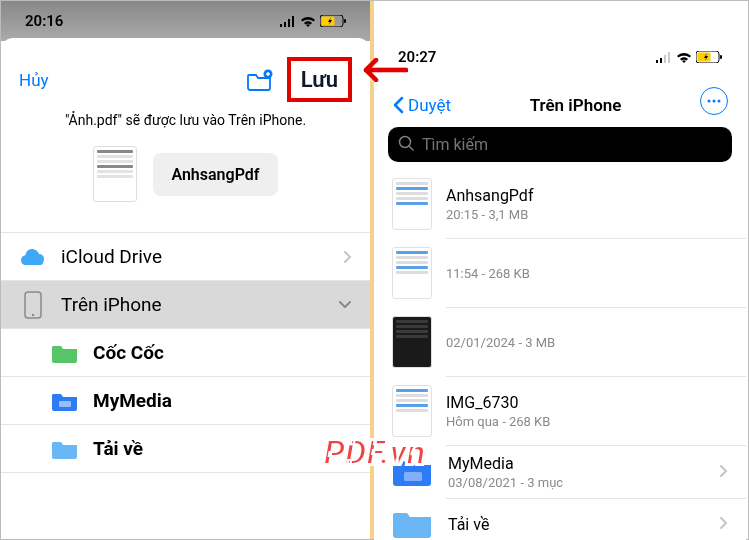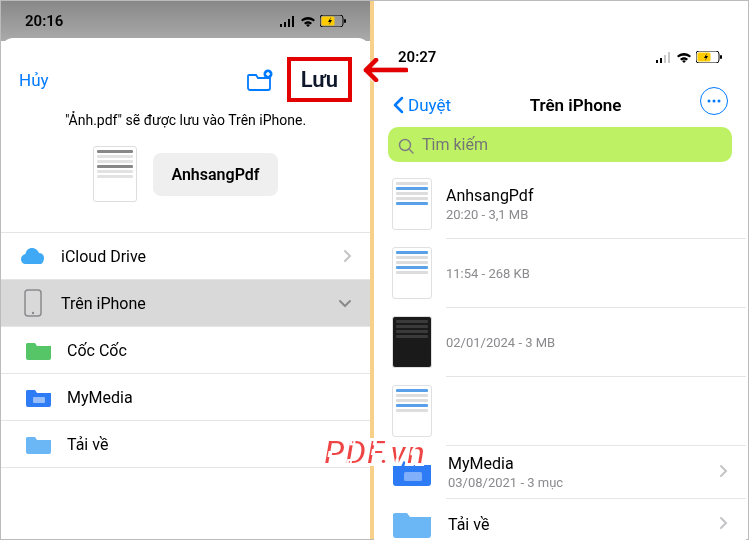--- a/index.html
+++ b/index.html
@@ -28,32 +28,32 @@
 .info-text { text-align: center; font-size: 14px; color: #000; padding: 0 20px 18px; }
 
 .file-preview { display: flex; align-items: center; justify-content: center; gap: 16px; padding: 0 0 30px; }
 .thumb { width: 44px; height: 56px; border: 1px solid #ddd; border-radius: 3px; background: #fff; display: flex; flex-direction: column; padding: 3px; gap: 2px; }
 .thumb-line { background: #e2e2e2; height: 3px; border-radius: 1px; }
 .thumb-line.d { background: #888; }
 .filename-badge { background: #efefef; border-radius: 8px; padding: 12px 18px; font-size: 16px; font-weight: 600; }
 
 .loc-list { border-top: 1px solid #e5e5e5; }
 .loc-item { display: flex; align-items: center; padding: 12px 18px; border-bottom: 1px solid #e5e5e5; gap: 14px; }
-.loc-item.indent { padding-left: 24px; }
+.loc-item.indent { padding-left: 50px; font-weight: bold; }
 .loc-item.selected { background: #d9d9d9; }
 .loc-icon { width: 28px; height: 22px; flex-shrink: 0; display: flex; align-items: center; justify-content: center; }
-.loc-label { font-size: 16px; flex: 1; }
+.loc-label { font-size: 19px; flex: 1; }
 .chev { color: #c4c4c6; }
 .chev svg { display: block; }
 
 .right-nav { display: flex; align-items: flex-end; justify-content: space-between; padding: 10px 18px 6px; }
 .right-title { font-size: 17px; font-weight: 600; }
 .circ-more { width: 28px; height: 28px; border: 1.5px solid #007aff; border-radius: 50%; display: flex; align-items: center; justify-content: center; color: #007aff; }
 
-.search-bar { margin: 6px 14px 8px; background: #bef264; border-radius: 10px; padding: 8px 10px; display: flex; align-items: flex-end; gap: 8px; }
+.search-bar { margin: 6px 14px 8px; background: #000000; border-radius: 10px; padding: 8px 10px; display: flex; align-items: flex-start; gap: 8px; }
 .search-bar input { border: none; background: transparent; font-size: 16px; flex: 1; outline: none; color: #808084; }
 .search-bar svg { flex-shrink: 0; }
 
 .file-list { }
 .file-row { display: flex; align-items: center; padding: 8px 18px; gap: 14px; }
 .file-sep { height: 1px; background: #e5e5e5; margin-left: 72px; }
 .fthumb { width: 40px; height: 52px; border: 1px solid #e0e0e0; border-radius: 3px; background: #fff; flex-shrink: 0; display: flex; flex-direction: column; padding: 3px; gap: 2px; }
 .fthumb.dark { background: #1a1a1a; }
 .fthumb .tl { height: 3px; background: #ddd; border-radius: 1px; }
 .fthumb .tl.a { background: #5aa0e8; }
@@ -226,21 +226,21 @@
         <div class="file-row">
           <div class="fthumb">
             <div class="tl"></div>
             <div class="tl a"></div>
             <div class="tl"></div>
             <div class="tl"></div>
             <div class="tl a"></div>
           </div>
           <div class="file-info">
             <span class="file-name">AnhsangPdf</span>
-            <span class="file-meta">20:20 - 3,1 MB</span>
+            <span class="file-meta">20:15 - 3,1 MB</span>
           </div>
         </div>
         <div class="file-sep"></div>
         <div class="file-row">
           <div class="fthumb">
             <div class="tl a"></div>
             <div class="tl"></div>
             <div class="tl"></div>
             <div class="tl a"></div>
             <div class="tl"></div>
@@ -262,20 +262,24 @@
           </div>
         </div>
         <div class="file-sep"></div>
         <div class="file-row">
           <div class="fthumb">
             <div class="tl a"></div>
             <div class="tl"></div>
             <div class="tl"></div>
             <div class="tl a"></div>
             <div class="tl"></div>
+          </div>
+          <div class="file-info">
+            <span class="file-name">IMG_6730</span>
+            <span class="file-meta">Hôm qua - 268 KB</span>
           </div>
         </div>
         <div class="file-sep"></div>
         <div class="file-row">
           <svg class="folder-icon" viewBox="0 0 42 34">
             <path fill="#2e7bf6" d="M3 6h12l3 4h21v18a3 3 0 0 1-3 3H4a3 3 0 0 1-3-3V7z"></path>
             <rect x="12" y="17" width="18" height="9" rx="1.5" fill="#fff" opacity="0.4"></rect>
           </svg>
           <div class="file-info">
             <span class="file-name">MyMedia</span>

